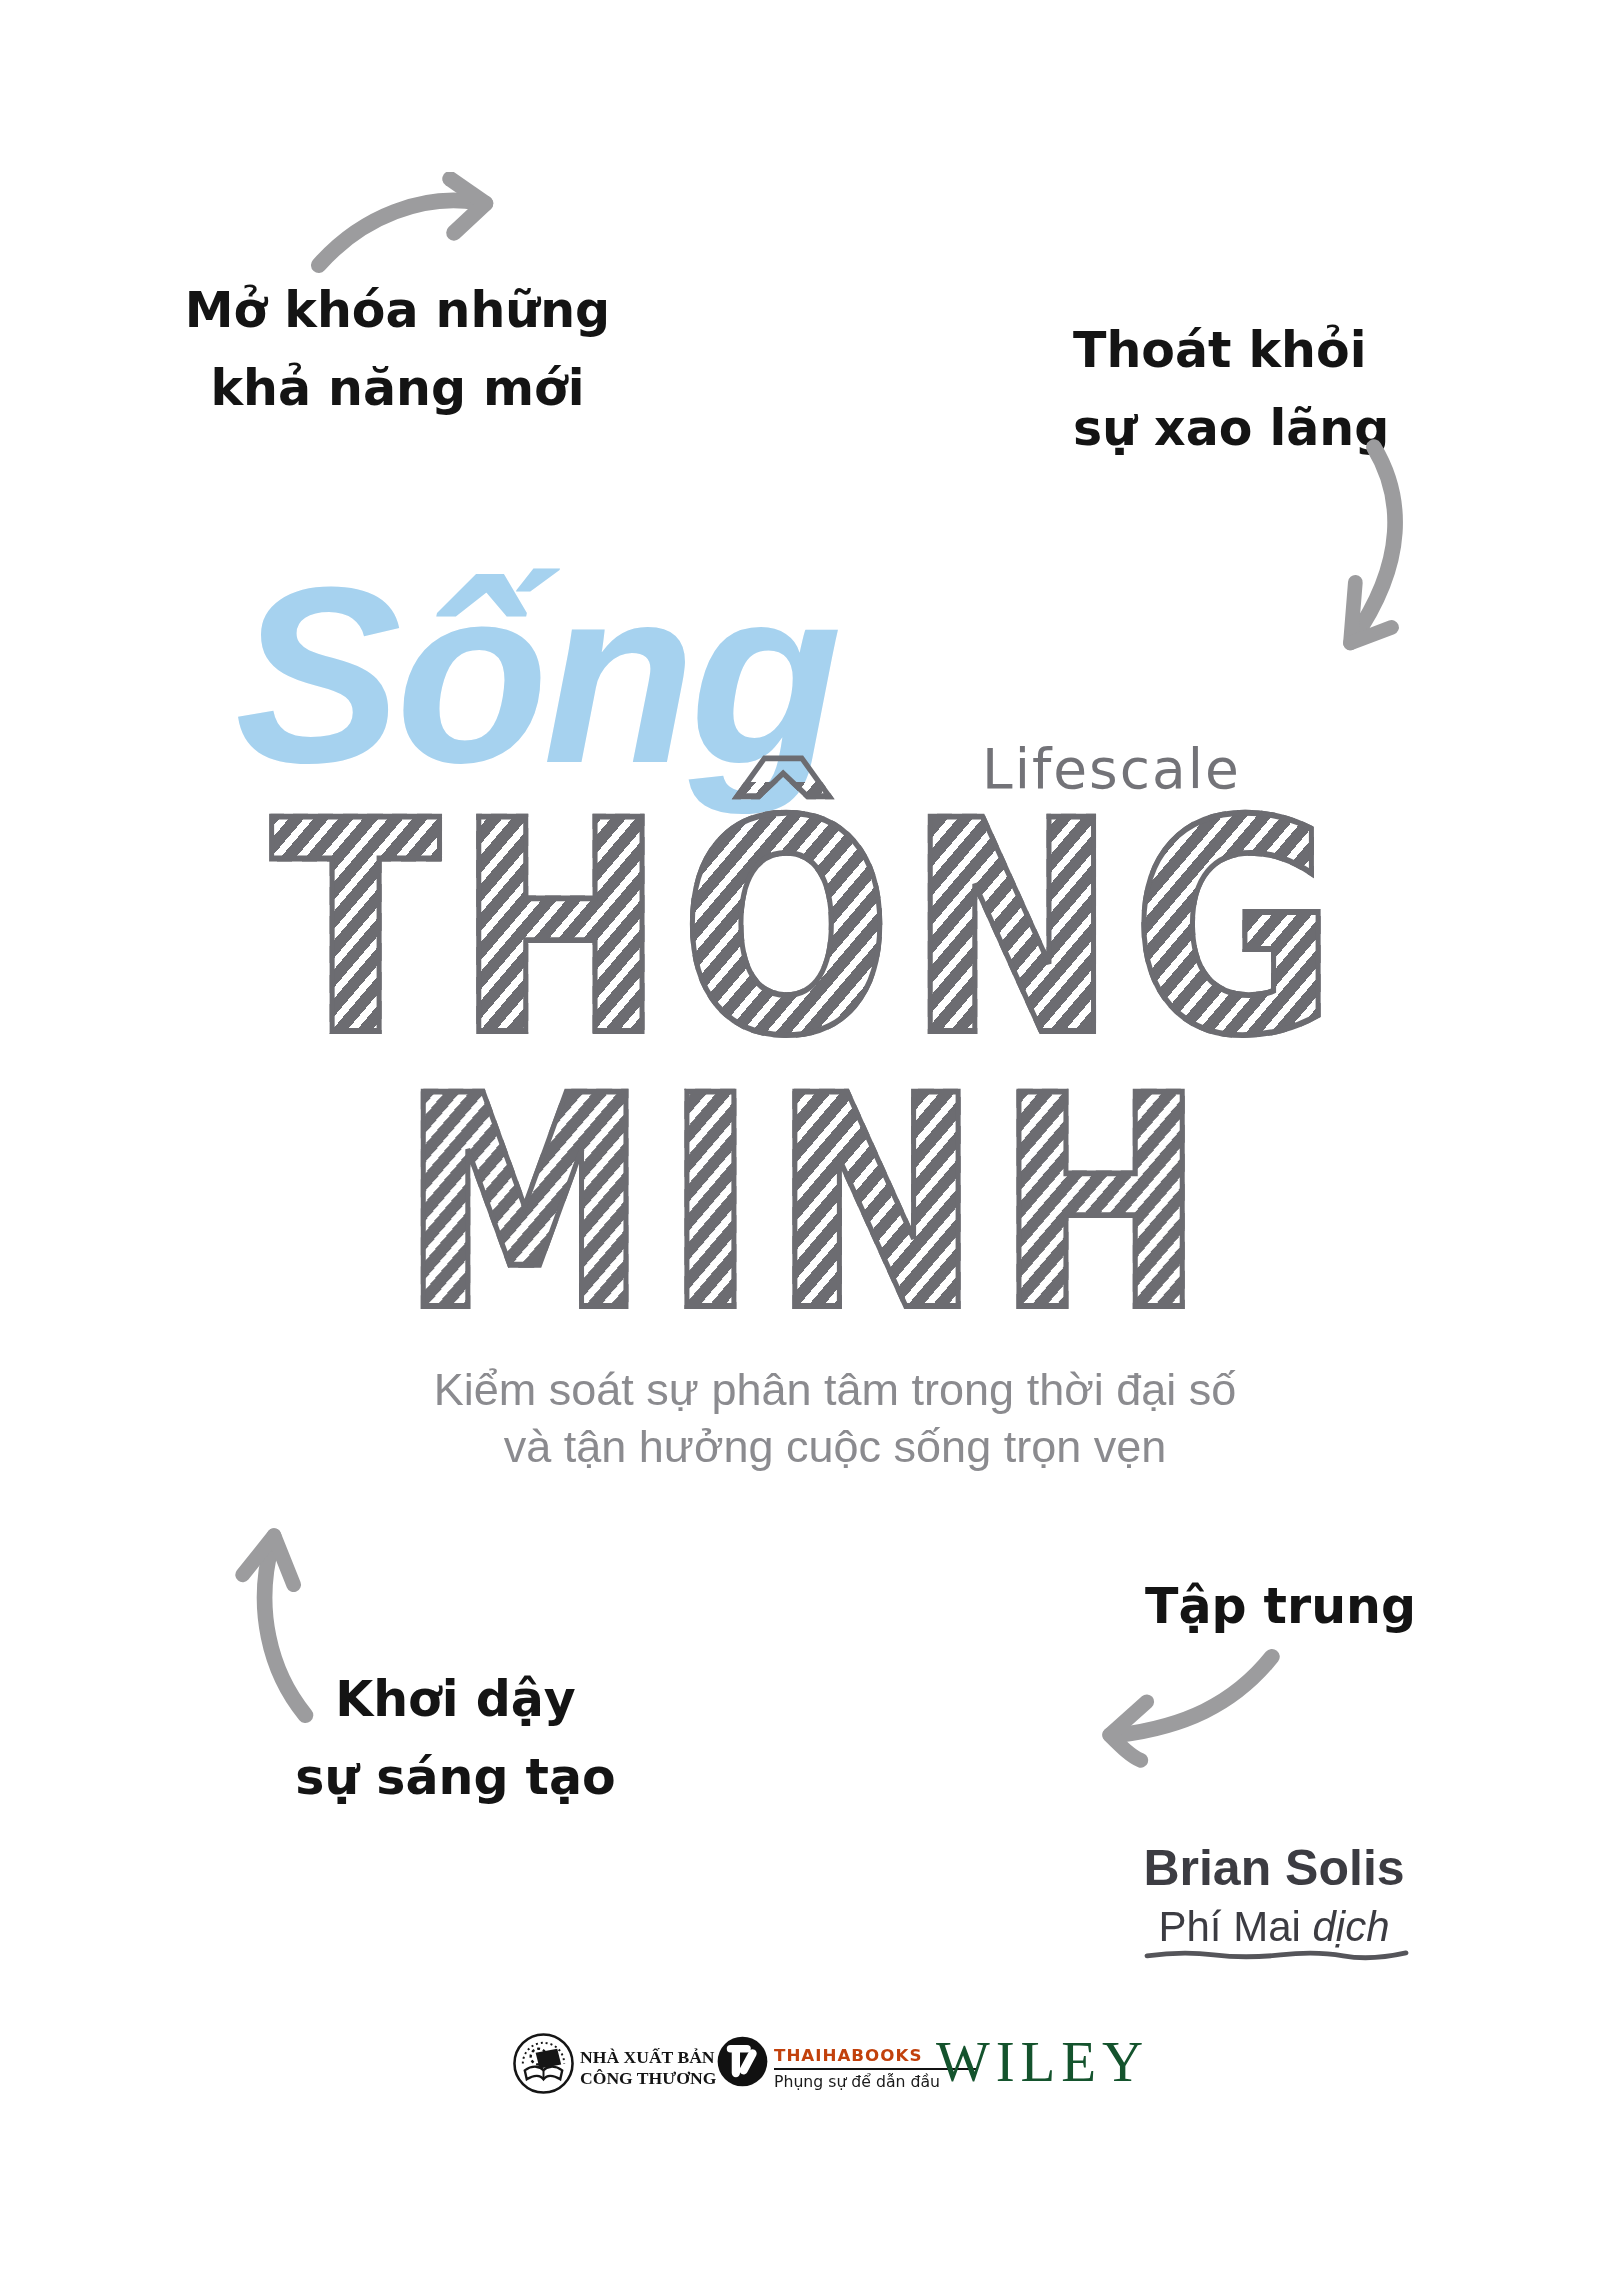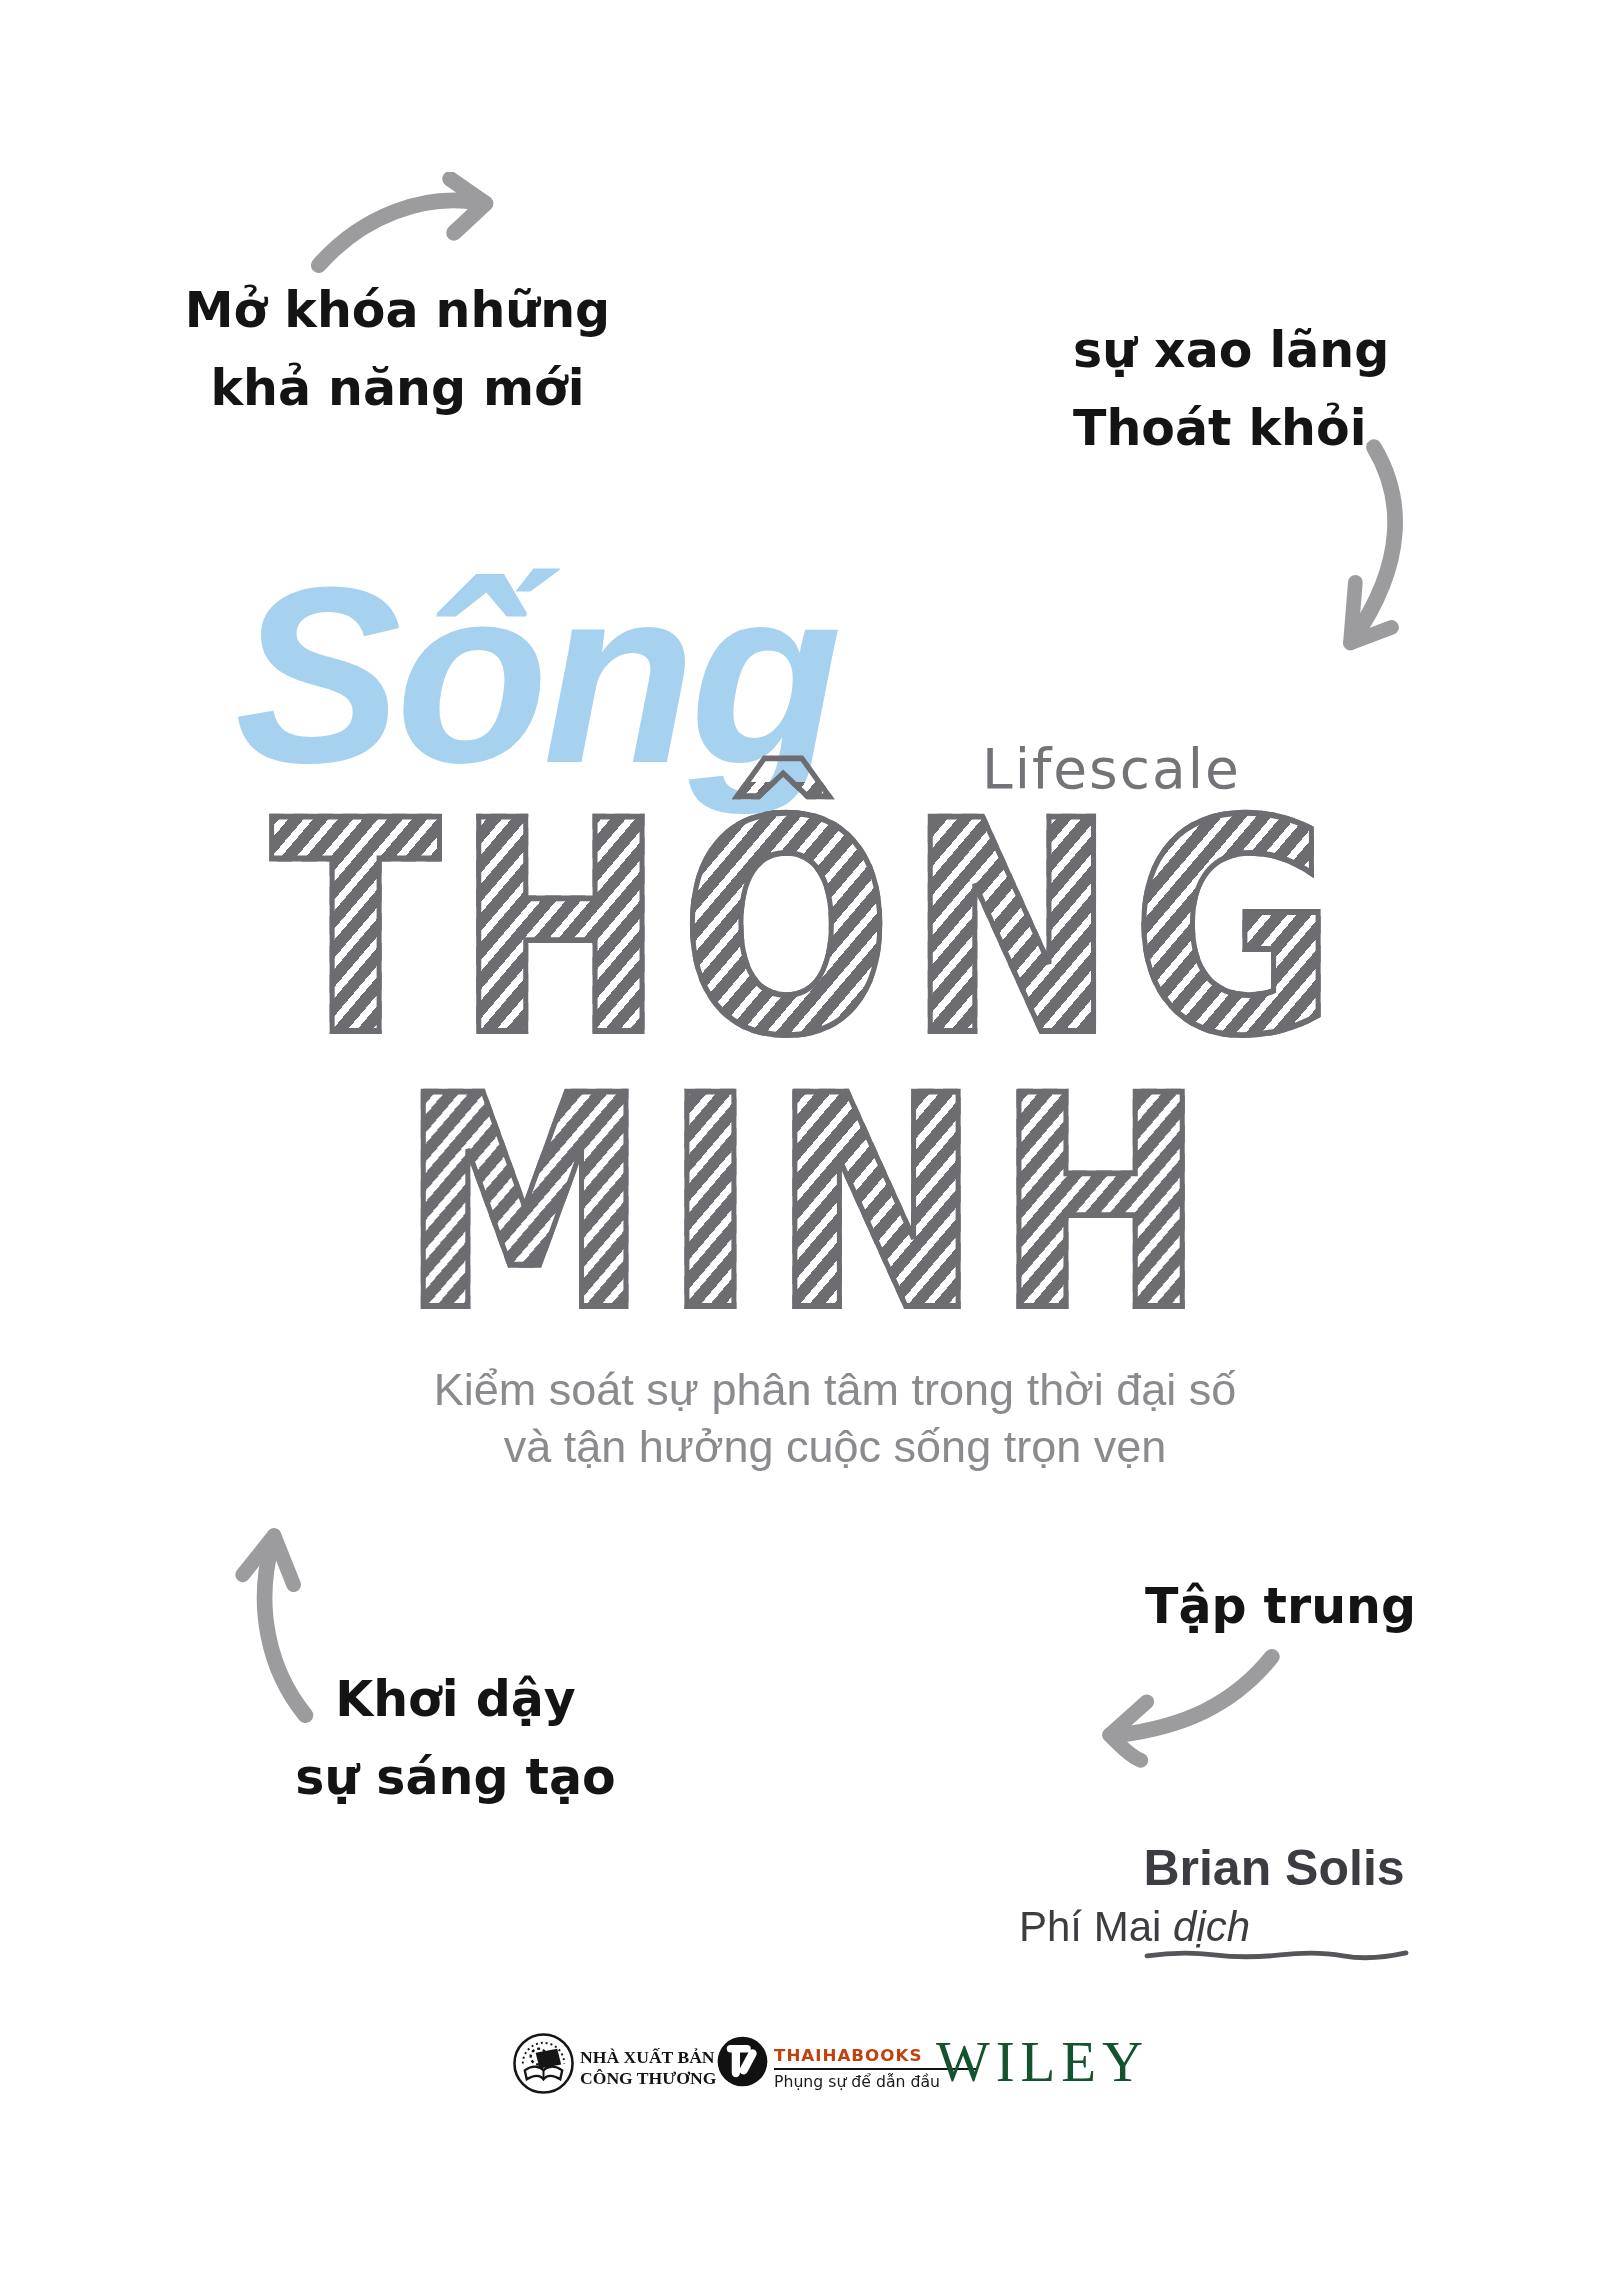--- a/index.html
+++ b/index.html
@@ -32,21 +32,21 @@
       -webkit-text-stroke:5.9px #6c6c71;
     }
   }
   .title-row{left:0;width:1621px;text-align:center;}
 
   .subtitle{left:0;width:1621px;text-align:center;color:#8b8b8f;font-size:45px;
             line-height:1.26;transform:translateX(24.5px);font-weight:normal;}
 
   .author-name{left:1019px;width:510px;text-align:center;color:#3c3c42;
                font-weight:bold;font-size:50px;}
-  .translator{left:1019px;width:510px;text-align:left;color:#3c3c42;font-size:42px;}
+  .translator{left:1019px;width:510px;text-align:center;color:#3c3c42;font-size:42px;}
   .translator .it{font-style:italic;}
 
   
   .nxb-text{font-family:"Liberation Serif",serif;font-weight:bold;color:#141414;
             font-size:17.6px;line-height:1.22;}
   .thb-name{font-family:"DejaVu Sans",sans-serif;font-weight:bold;color:#c2410c;
             font-size:16.7px;letter-spacing:1px;}
   .thb-rule{width:204px;border-top:2px solid #111111;margin:2.9px 0 2px 0;height:0;}
   .thb-tagline{font-family:"DejaVu Sans",sans-serif;color:#1b1b1b;font-size:15.7px;}
   .wiley{font-family:"Liberation Serif",serif;color:#14532d;font-size:57px;
@@ -64,22 +64,22 @@
     <path d="M180,32 L144,7" fill="none" stroke="#9c9c9e" stroke-width="16" stroke-linecap="round"></path>
     <path d="M180,32 L148,62" fill="none" stroke="#9c9c9e" stroke-width="16" stroke-linecap="round"></path>
   </svg>
 
   <div class="abs hand hand-center" style="left:167px;top:272px;width:461px;">
     <div>Mở khóa những</div>
     <div>khả năng mới</div>
   </div>
 
   <div class="abs hand" style="left:1073px;top:312px;">
+    <div>Thoát khỏi</div>
     <div>sự xao lãng</div>
-    <div>Thoát khỏi</div>
   </div>
 
   <svg class="abs" style="left:1325px;top:439px;" width="93" height="221" viewBox="0 0 95 225">
     <path d="M50,8 C80,58 84,125 28,205" fill="none" stroke="#9c9c9e" stroke-width="16" stroke-linecap="round"></path>
     <path d="M26,208 L31,146" fill="none" stroke="#9c9c9e" stroke-width="15" stroke-linecap="round"></path>
     <path d="M26,208 L68,192" fill="none" stroke="#9c9c9e" stroke-width="15" stroke-linecap="round"></path>
   </svg>
 
   <div class="abs script-blue" style="left:235px;top:551px;">Sống</div>
 

